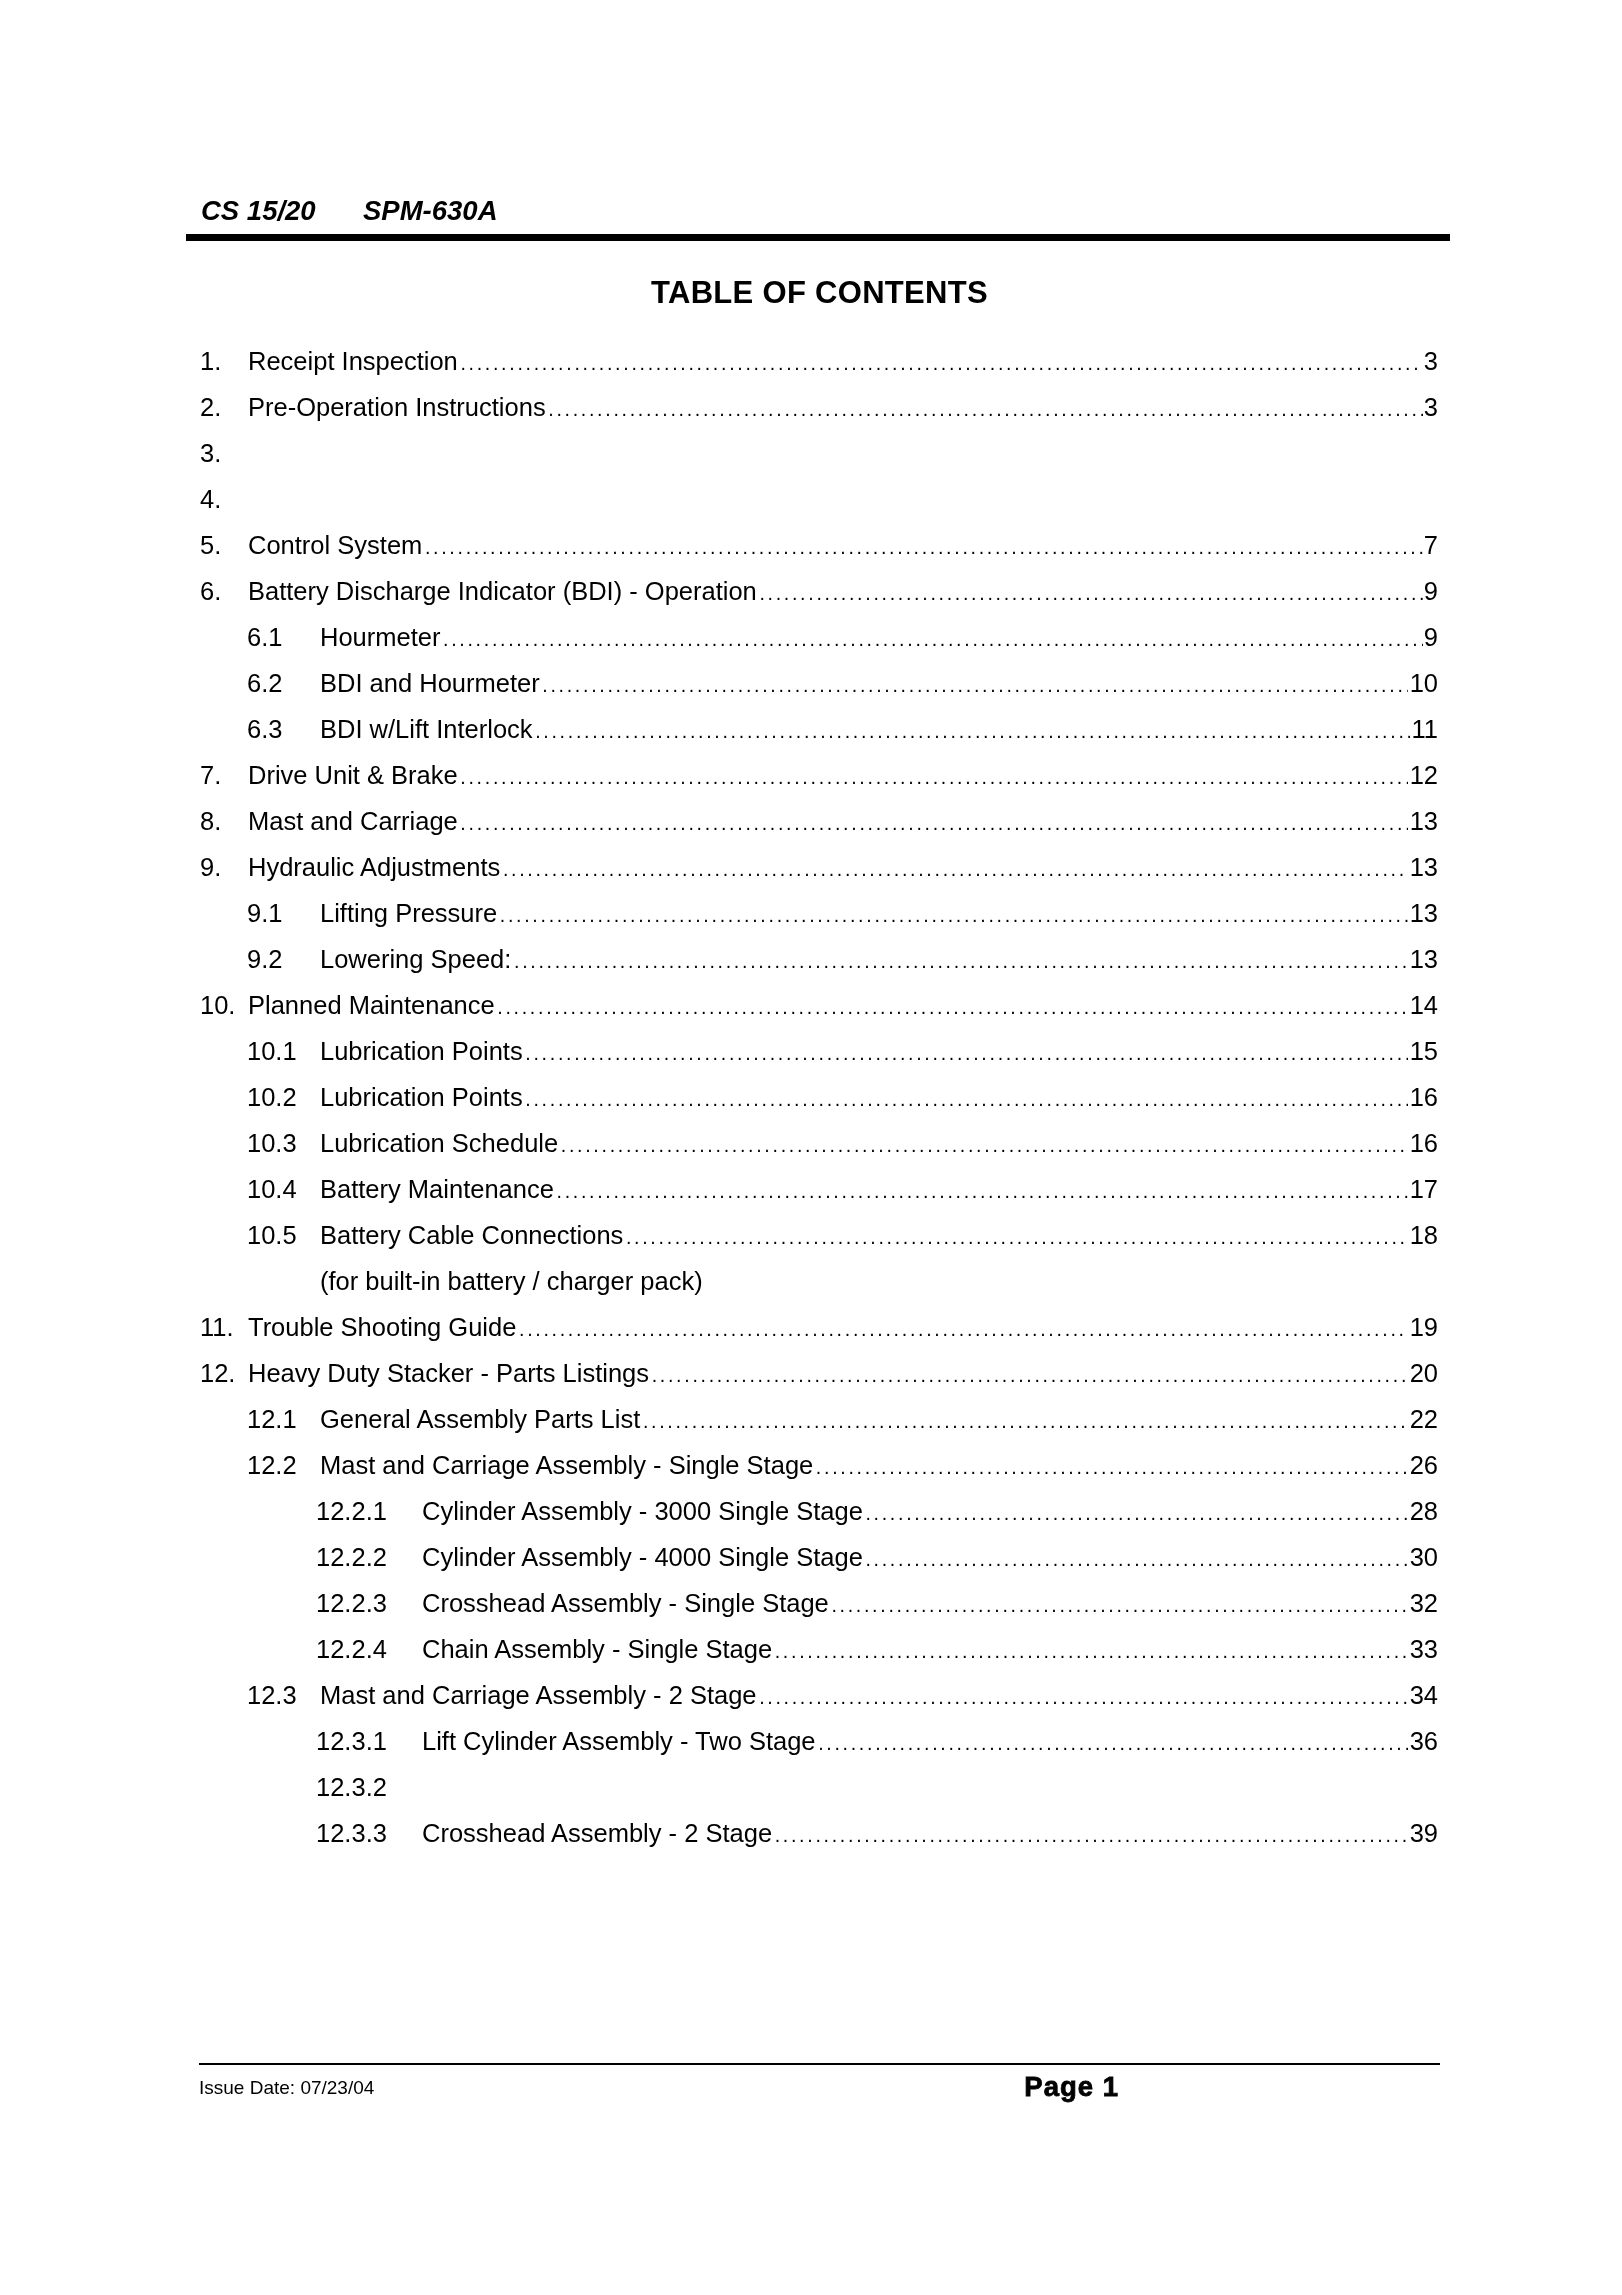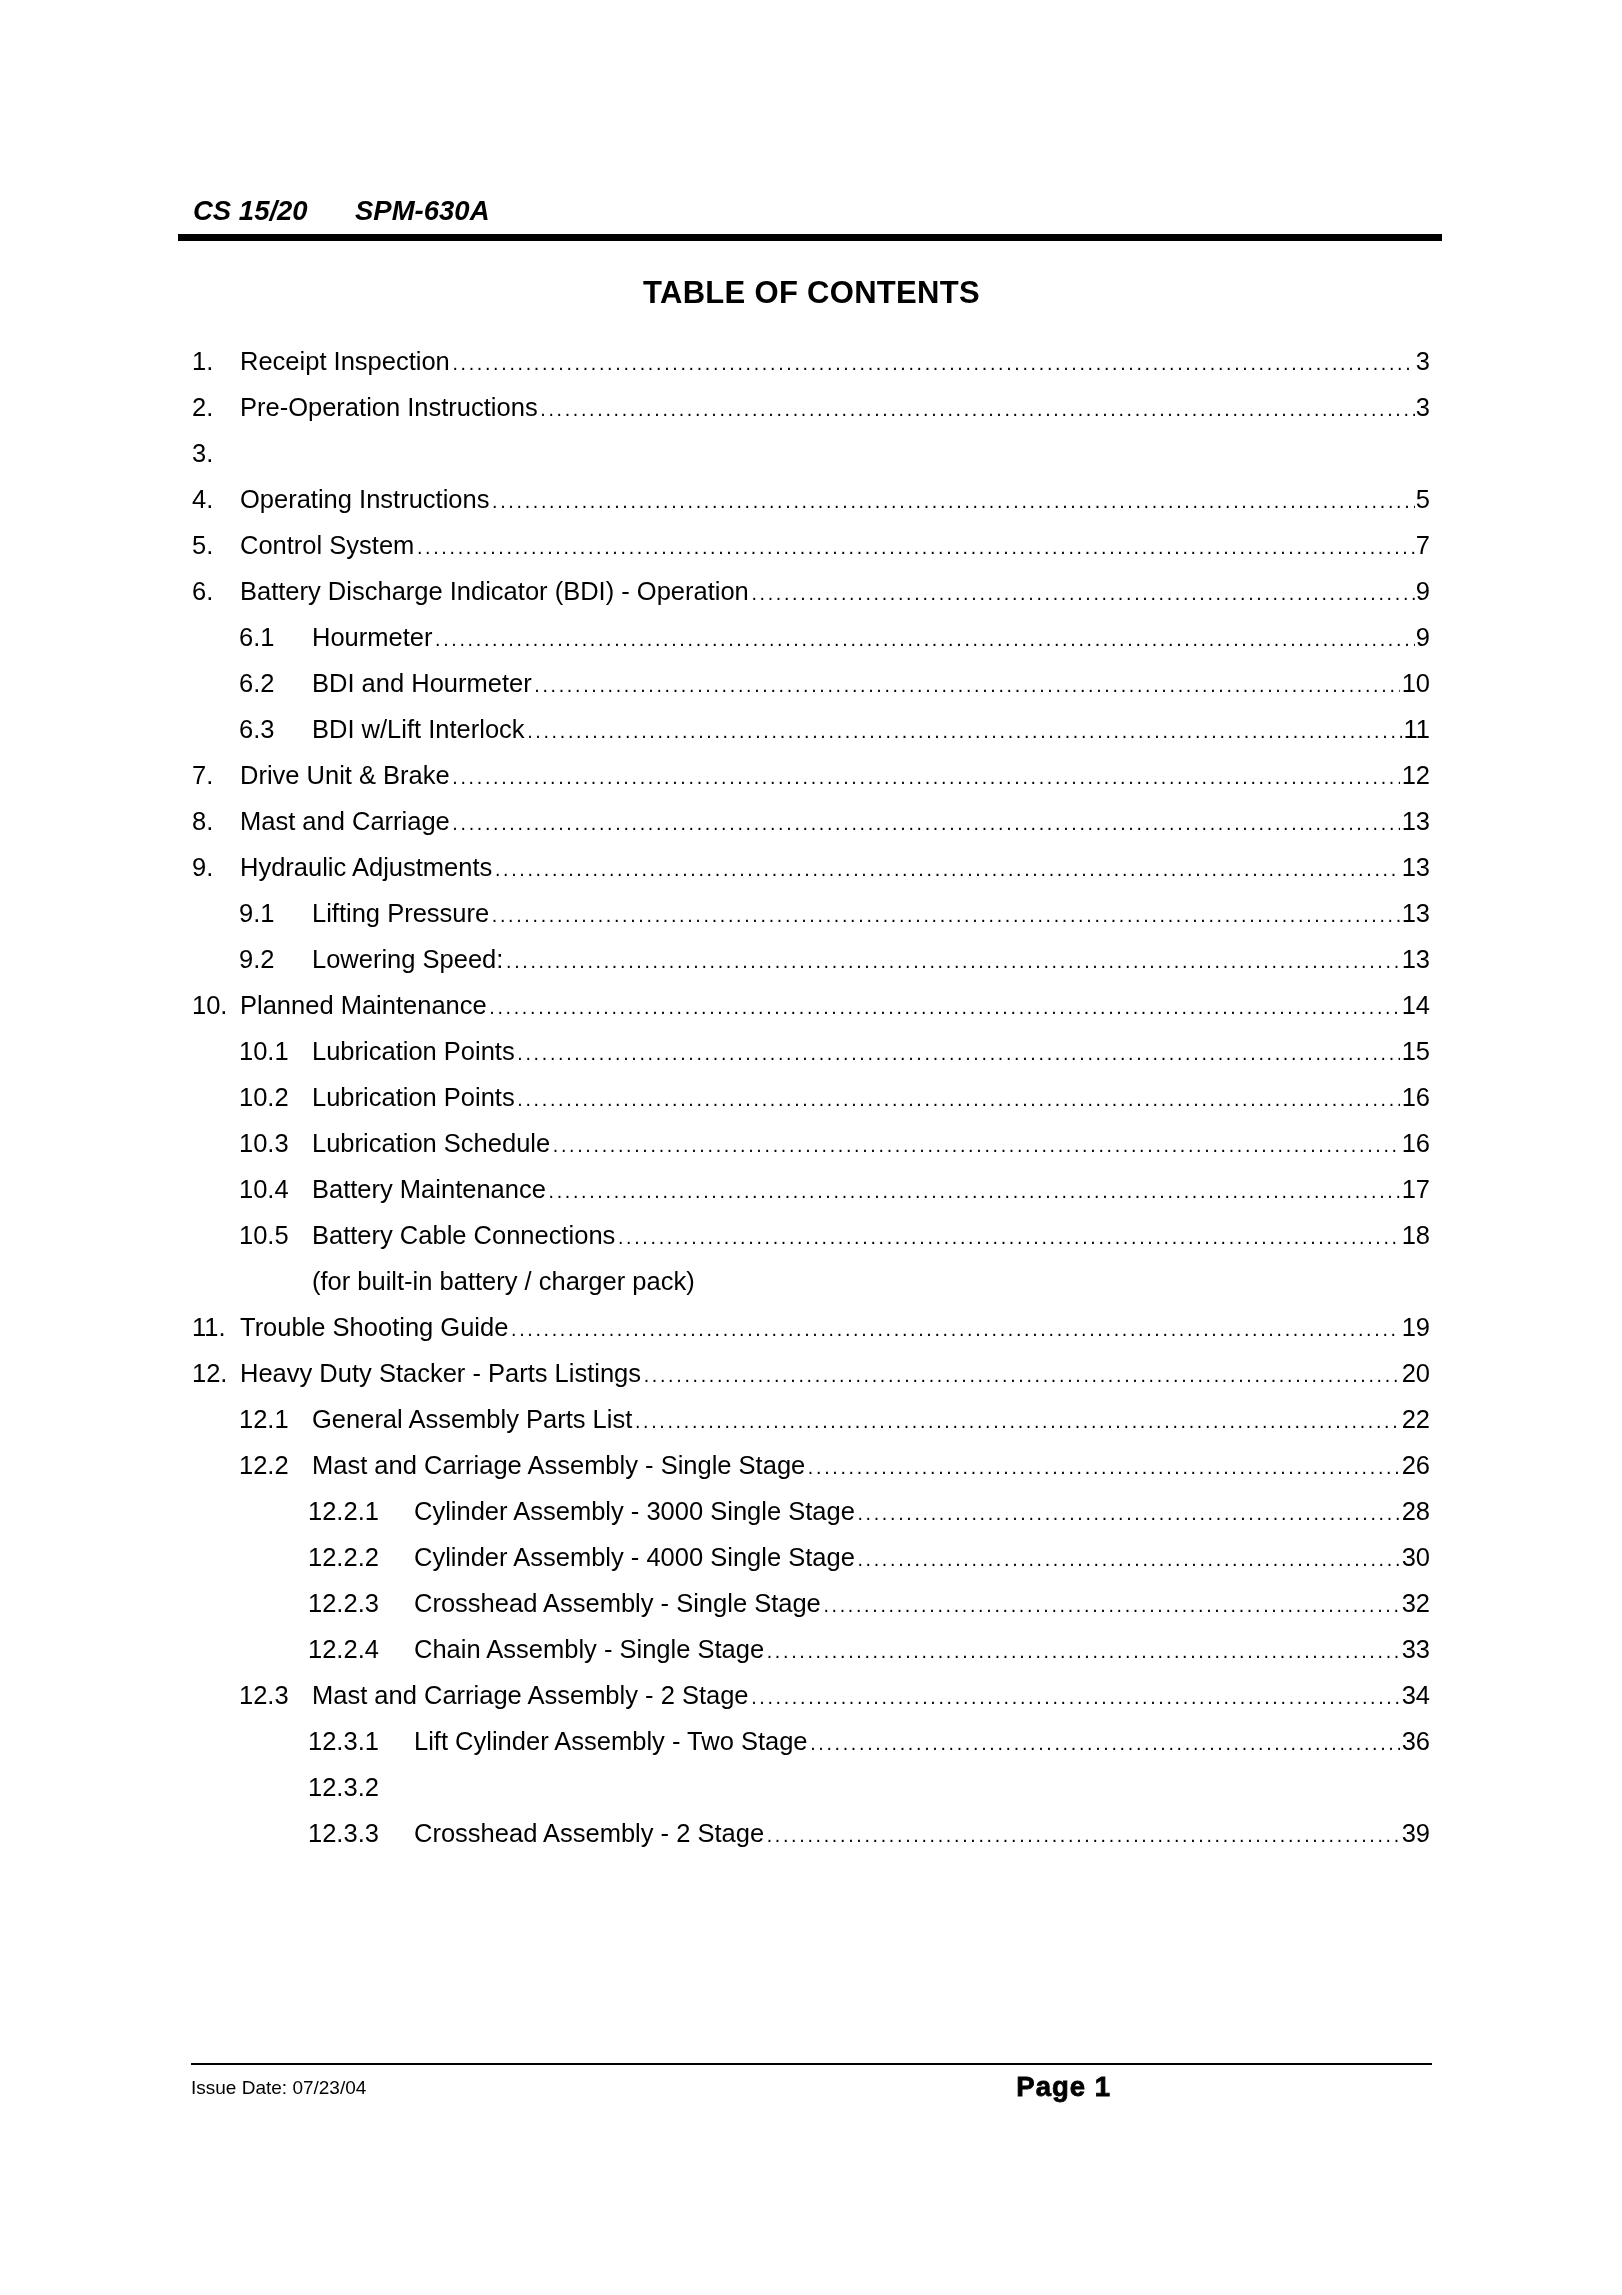--- a/index.html
+++ b/index.html
@@ -10,21 +10,21 @@
     body {
       width: 1623px;
       height: 2295px;
       position: relative;
       overflow: hidden;
       font-family: "Liberation Sans", sans-serif;
       color: #000000;
     }
     .page {
       position: absolute;
-      left: 0; top: 0;
+      left: 8px; top: 0;
       width: 1304px;
       height: 2295px;
     }
     
     .doc-header {
       position: absolute;
       left: 193px;
       top: 194px;
       height: 33px;
       font-size: 27.5px;
@@ -182,25 +182,20 @@
           <span class="toc-text">Pre-Operation Instructions</span>
           <span class="toc-leader"></span>
           <span class="toc-page">3</span>
         </span>
       </li>
       <li class="toc-row lvl-1">
         <span class="toc-num">3.</span>
       </li>
       <li class="toc-row lvl-1">
         <span class="toc-num">4.</span>
-        <span class="toc-entry">
-          <span class="toc-text">Operating Instructions</span>
-          <span class="toc-leader"></span>
-          <span class="toc-page">5</span>
-        </span>
       </li>
       <li class="toc-row lvl-1">
         <span class="toc-num">5.</span>
         <span class="toc-entry">
           <span class="toc-text">Control System</span>
           <span class="toc-leader"></span>
           <span class="toc-page">7</span>
         </span>
       </li>
       <li class="toc-row lvl-1">

